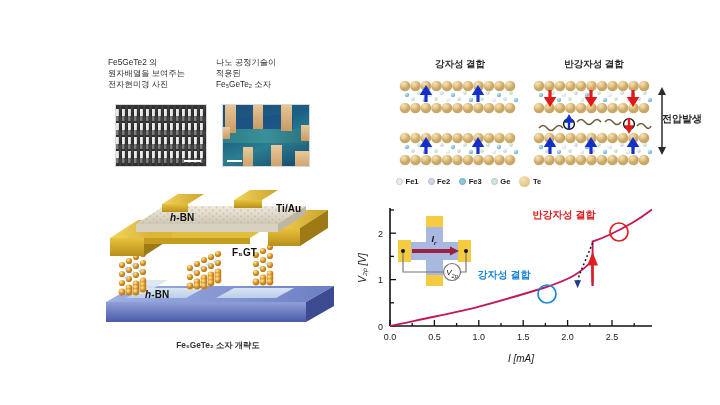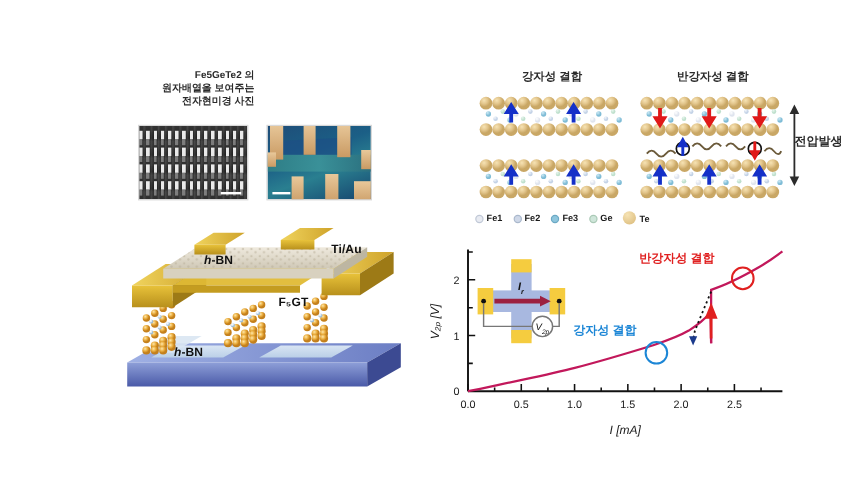--- a/index.html
+++ b/index.html
@@ -13,24 +13,24 @@
     overflow: hidden;
     font-family: "Liberation Sans", sans-serif;
     color: #1a1a1a;
   }
   .fig { position: absolute; inset: 0; }
 
   
   .lbl {
     position: absolute;
     font-size: 8.3px;
-    font-weight: bold;
+    font-weight: normal;
     color: #2b2b2b;
     line-height: 1.32;
-    text-align: right;
+    text-align: left;
     white-space: pre-line;
   }
 
   
   #cap-stem  { left: 108px; top: 57px; width: 104px; }
   #cap-dev   { left: 216px; top: 57px; width: 98px; }
 
   
   #stem-img {
     position: absolute; left: 115px; top: 104px;
@@ -119,21 +119,21 @@
 
   .vgen-wrap { position: absolute; left: 662px; top: 108px; width: 56px; }
   .vgen-lbl  { font-size: 10px; font-weight: bold; color: #2b2b2b; white-space: nowrap; }
   #vgen-arrow { position: absolute; left: 655px; top: 86px; }
 
   
   #legend {
     position: absolute; left: 396px; top: 176px;
     display: flex; align-items: center; gap: 9px;
   }
-  .leg-item { display: flex; align-items: flex-end; gap: 2.5px; }
+  .leg-item { display: flex; align-items: center; gap: 2.5px; }
   .leg-dot { border-radius: 50%; display: inline-block; }
   .leg-txt { font-size: 7.6px; font-weight: bold; color: #1a1a1a; }
 
   
   #graph { position: absolute; left: 352px; top: 198px; width: 366px; height: 178px; }
   #graph svg { display: block; }
 
   .g-txt { font-family: "Liberation Sans", sans-serif; }
   .tick-lbl { font-size: 9px; fill: #1a1a1a; }
   .axis-lbl { font-size: 10px; fill: #1a1a1a; font-style: italic; }
@@ -141,20 +141,23 @@
   .ann-blue { font-size: 10px; fill: #1c86d6; font-weight: bold; }
 </style>
 </head>
 <body>
 
 <div class="fig">
 
   <div class="lbl" id="cap-stem">Fe5GeTe2 의
 원자배열을 보여주는
 전자현미경 사진</div>
+  <div class="lbl" id="cap-dev">나노 공정기술이
+적용된
+Fe₅GeTe₂ 소자</div>
 
   <div id="stem-img">
     <div class="row" style="top:4px"></div>
     <div class="rowdim" style="top:11px"></div>
     <div class="row" style="top:18px"></div>
     <div class="rowdim" style="top:25px"></div>
     <div class="row" style="top:32px"></div>
     <div class="rowdim" style="top:39px"></div>
     <div class="row" style="top:46px"></div>
     <div class="rowdim" style="top:53px"></div>
@@ -356,20 +359,21 @@
   </div>
 
   <div class="sch-lbl" id="lbl-hbn-top">
     <i>h</i>-<span title="h-BN">BN</span>
   </div>
   <div class="sch-lbl" id="lbl-tiau">Ti/Au</div>
   <div class="sch-lbl" id="lbl-f5gt">F₅GT</div>
   <div class="sch-lbl" id="lbl-hbn-bot">
     <i>h</i>-BN
   </div>
+  <div id="cap-sch">Fe₅GeTe₂ 소자 개략도</div>
 
   <div class="panel-title" id="ttl-fm">강자성 결합</div>
   <div class="panel-title" id="ttl-afm">반강자성 결합</div>
 
   <div id="panel-fm">
     <svg width="122" height="92" viewBox="0 0 122 92">
       <defs>
         <radialGradient id="teG" cx="35%" cy="28%">
           <stop offset="0%" stop-color="#f6e3b4"></stop>
             <stop offset="55%" stop-color="#e3c68d"></stop>

